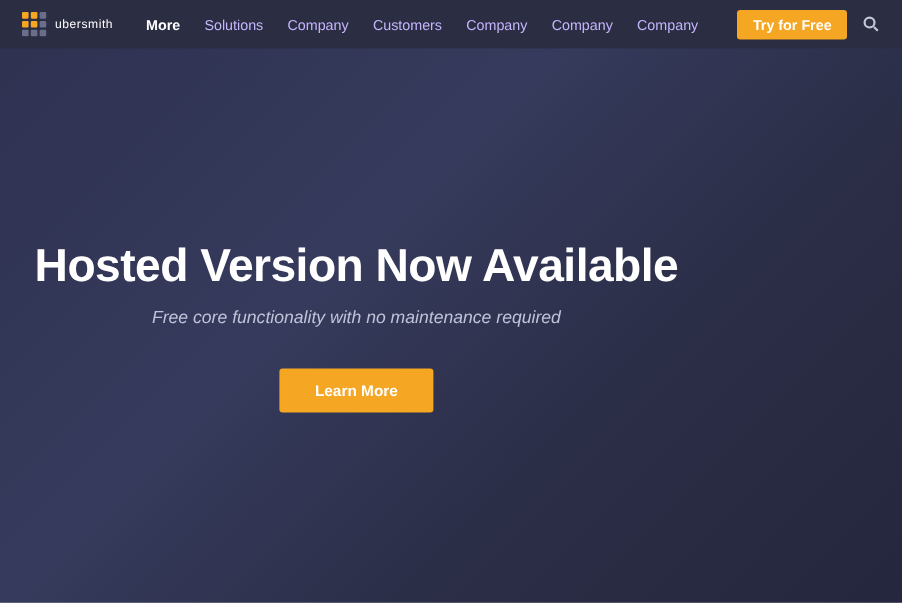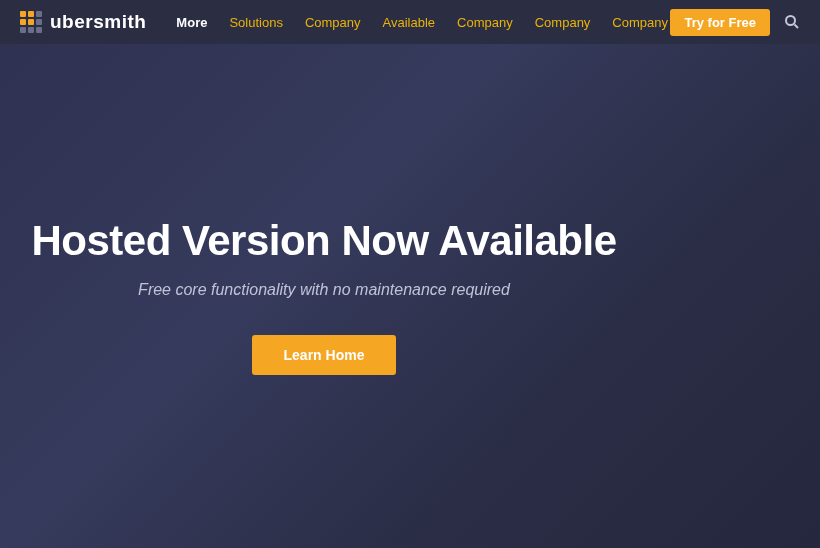--- a/index.html
+++ b/index.html
@@ -47,34 +47,34 @@
       width: 6px;
       height: 6px;
       border-radius: 1px;
     }
 
     .logo-dot.orange { background-color: #f5a623; }
     .logo-dot.gray { background-color: #6b6e8a; }
 
     .logo-text {
       color: #ffffff;
-      font-size: 19px;
-      font-weight: 700;
+      font-size: 11px;
+      font-weight: 400;
       letter-spacing: 0.5px;
     }
 
     .nav-links {
       display: flex;
       align-items: center;
       gap: 22px;
       flex: 1;
     }
 
     .nav-link {
-      color: #eab308;
+      color: #c4b5fd;
       font-size: 13px;
       text-decoration: none;
       cursor: pointer;
     }
 
     .nav-link.active {
       color: #ffffff;
       font-weight: 600;
     }
 
@@ -174,34 +174,34 @@
       <div class="logo-dot gray"></div>
       <div class="logo-dot gray"></div>
     </div>
     <span class="logo-text">ubersmith</span>
   </div>
 
   <div class="nav-links">
     <a class="nav-link active">More</a>
     <a class="nav-link">Solutions</a>
     <a class="nav-link">Company</a>
-    <a class="nav-link">Available</a>
+    <a class="nav-link">Customers</a>
     <a class="nav-link">Company</a>
     <a class="nav-link">Company</a>
     <a class="nav-link">Company</a>
   </div>
 
   <div class="nav-actions">
     <button class="try-btn">Try for Free</button>
     <button class="search-icon-btn">
       <svg class="search-svg" viewBox="0 0 16 16">
         <circle cx="6.5" cy="6.5" r="4.5"></circle>
         <line x1="10.5" y1="10.5" x2="14" y2="14"></line>
       </svg>
     </button>
   </div>
 </nav>
 
 <div style="position:absolute;top:44px;left:0;width:648px;height:504px;display:flex;flex-direction:column;align-items:center;justify-content:center;">
   <h1 class="hero-title">Hosted Version Now Available</h1>
   <p class="hero-subtitle">Free core functionality with no maintenance required</p>
-  <button class="learn-more-btn">Learn Home</button>
+  <button class="learn-more-btn">Learn More</button>
 </div>
 
 </body></html>

